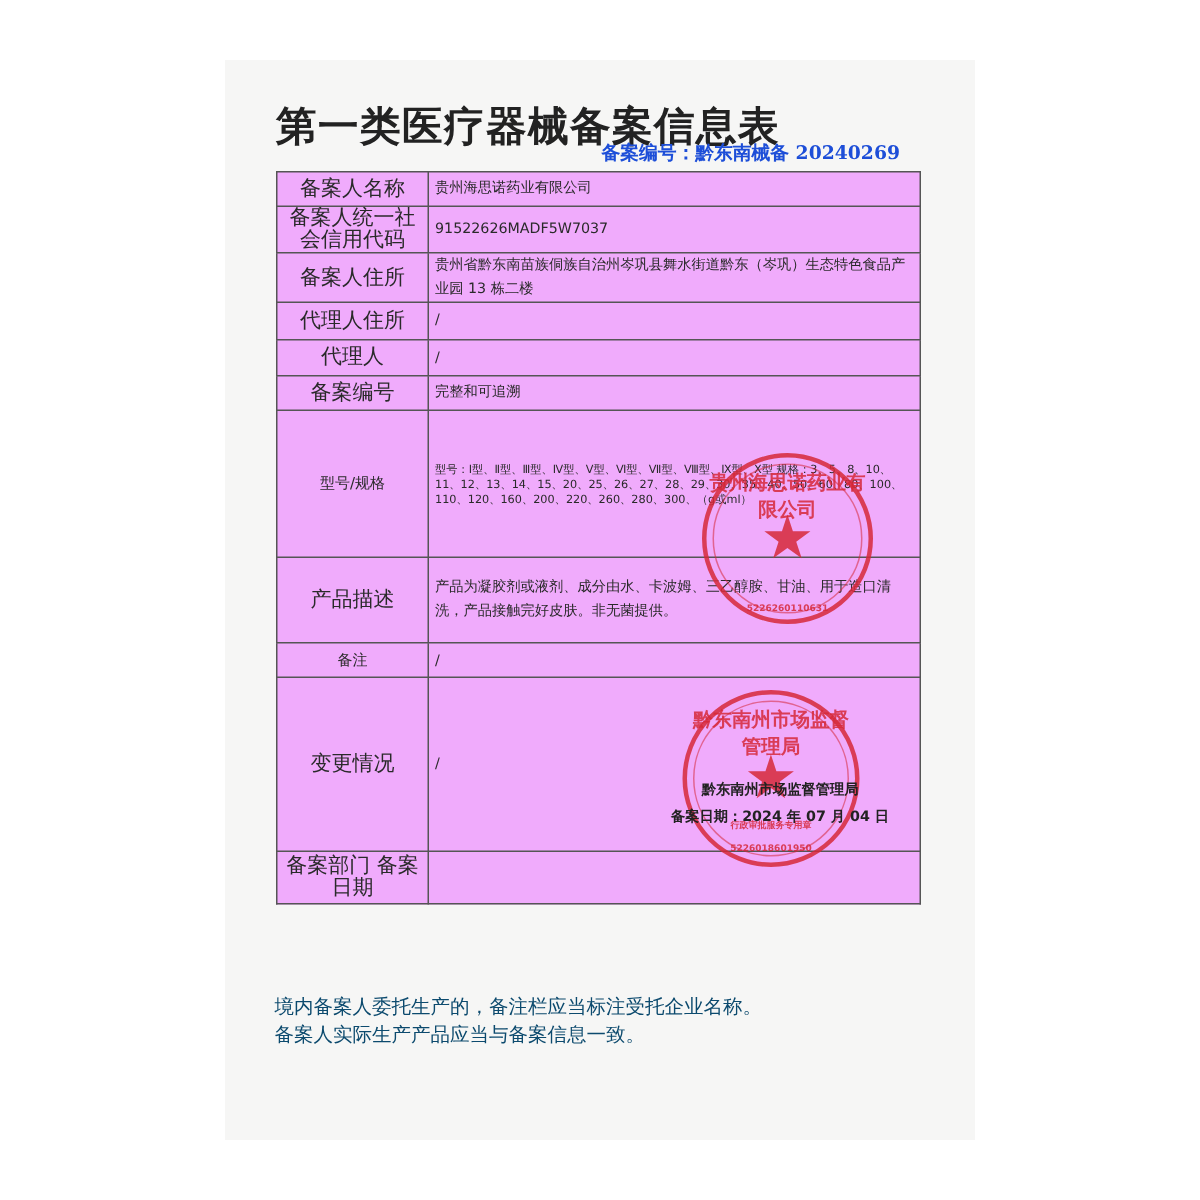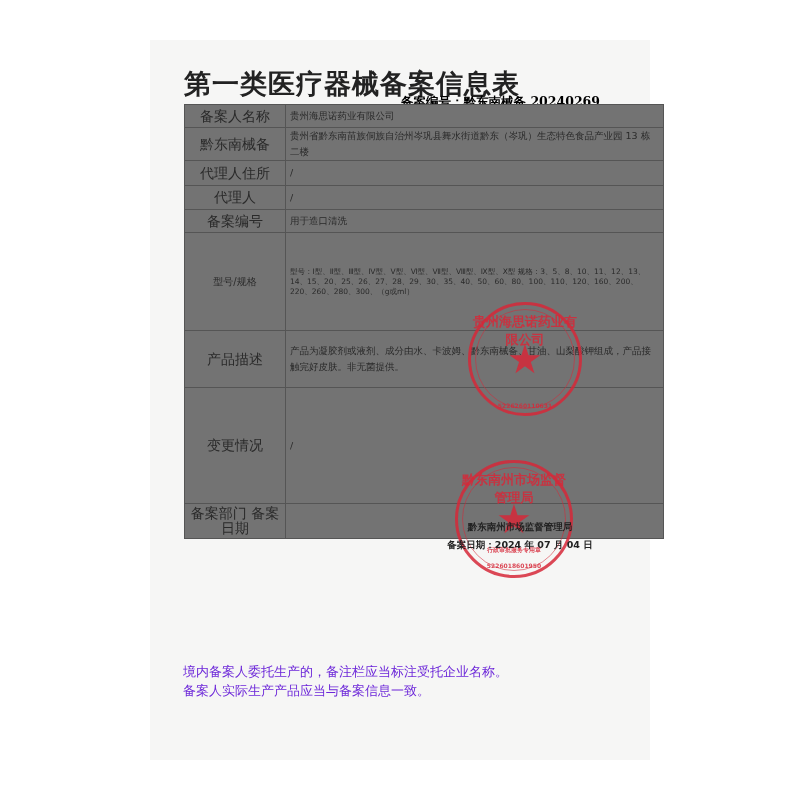--- a/index.html
+++ b/index.html
@@ -17,28 +17,28 @@
       background: #f6f6f5;
     }
     .title {
       position: absolute; left: 184px; top: 66px; width: 430px;
       text-align: left;
       font-size: 27px; font-weight: bold; letter-spacing: 1px;
       color: #222;
     }
     .record-no {
       position: absolute; right: 200px; top: 94px;
-      font-size: 12.5px; font-weight: bold; color: #000000;
+      font-size: 12.5px; font-weight: bold; color: #1d4ed8;
     }
     table.form {
-      position: absolute; left: 184px; top: 104px;
-      width: 480px;
+      position: absolute; left: 184px; top: 114px;
+      width: 430px;
       border-collapse: collapse;
       table-layout: fixed;
-      background: #737373;
+      background: #f0abfc;
     }
     table.form td {
       border: 1.5px solid #555;
       padding: 0 4px;
       vertical-align: middle;
       overflow: hidden;
     }
     td.label {
       width: 92px;
       text-align: center;
@@ -52,21 +52,21 @@
       font-family: "DejaVu Sans", "Liberation Sans", sans-serif;
       font-size: 9.5px;
       color: #2a2a2a;
       line-height: 16px;
     }
     td.value.tiny { font-size: 7.5px; line-height: 10px; }
     td.value.top { vertical-align: top; padding-top: 4px; }
     .footnotes {
       position: absolute; left: 183px; top: 662px;
       font-size: 13px; line-height: 19px;
-      color: #6d28d9;
+      color: #0c4a6e;
     }
     .stamp {
       position: absolute; border-radius: 50%;
       border: 3px solid rgba(214, 40, 56, 0.85);
       pointer-events: none;
     }
     .stamp .inner-ring {
       position: absolute; left: 4px; top: 4px; right: 4px; bottom: 4px;
       border-radius: 50%;
       border: 1px solid rgba(214, 40, 56, 0.55);
@@ -106,42 +106,50 @@
 <div class="title">第一类医疗器械备案信息表</div>
 <div class="record-no">备案编号：黔东南械备 20240269</div>
 
 <table class="form">
   <tbody>
       <tr style="height:23px">
     <td class="label">备案人名称</td>
     <td class="value">贵州海思诺药业有限公司</td>
   </tr>
   <tr style="height:31px">
-    <td class="label">黔东南械备</td>
+    <td class="label">备案人统一社会信用代码</td>
+    <td class="value">91522626MADF5W7037</td>
+  </tr>
+  <tr style="height:31px">
+    <td class="label">备案人住所</td>
     <td class="value">贵州省黔东南苗族侗族自治州岑巩县舞水街道黔东（岑巩）生态特色食品产业园 13 栋二楼</td>
   </tr>
   <tr style="height:25px">
     <td class="label">代理人住所</td>
     <td class="value">/</td>
   </tr>
   <tr style="height:24px">
     <td class="label">代理人</td>
     <td class="value">/</td>
   </tr>
   <tr style="height:23px">
     <td class="label">备案编号</td>
-    <td class="value">用于造口清洗</td>
+    <td class="value">完整和可追溯</td>
   </tr>
   <tr style="height:98px">
     <td class="label small">型号/规格</td>
     <td class="value tiny">型号：Ⅰ型、Ⅱ型、Ⅲ型、Ⅳ型、Ⅴ型、Ⅵ型、Ⅶ型、Ⅷ型、Ⅸ型、Ⅹ型 规格：3、5、8、10、11、12、13、14、15、20、25、26、27、28、29、30、35、40、50、60、80、100、110、120、160、200、220、260、280、300、（g或ml）</td>
   </tr>
   <tr style="height:57px">
     <td class="label">产品描述</td>
-    <td class="value">产品为凝胶剂或液剂、成分由水、卡波姆、黔东南械备、甘油、山梨酸钾组成，产品接触完好皮肤。非无菌提供。</td>
+    <td class="value">产品为凝胶剂或液剂、成分由水、卡波姆、三乙醇胺、甘油、用于造口清洗，产品接触完好皮肤。非无菌提供。</td>
+  </tr>
+  <tr style="height:23px">
+    <td class="label small">备注</td>
+    <td class="value top">/</td>
   </tr>
   <tr style="height:116px">
     <td class="label">变更情况</td>
     <td class="value">/</td>
   </tr>
   <tr style="height:35px">
     <td class="label">备案部门 备案日期</td>
     <td class="value"></td>
   </tr>
 </tbody>

